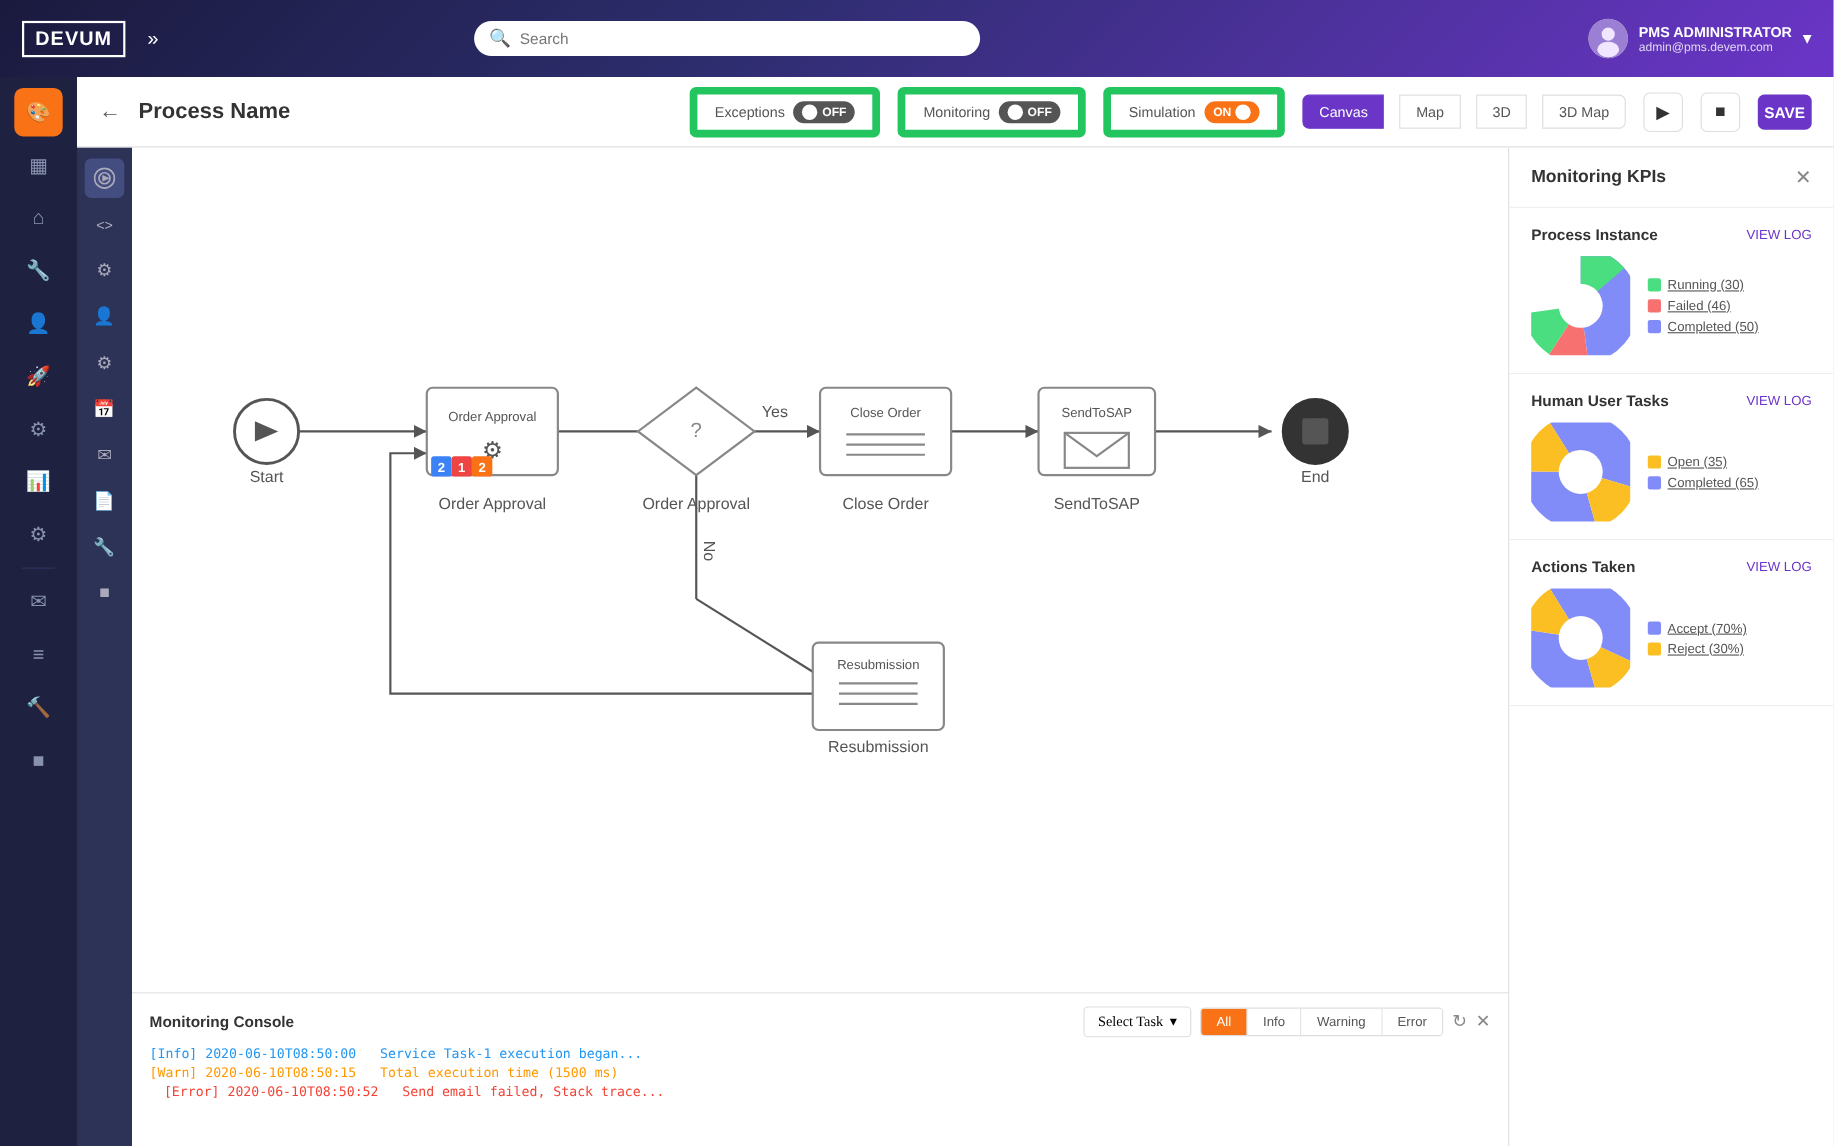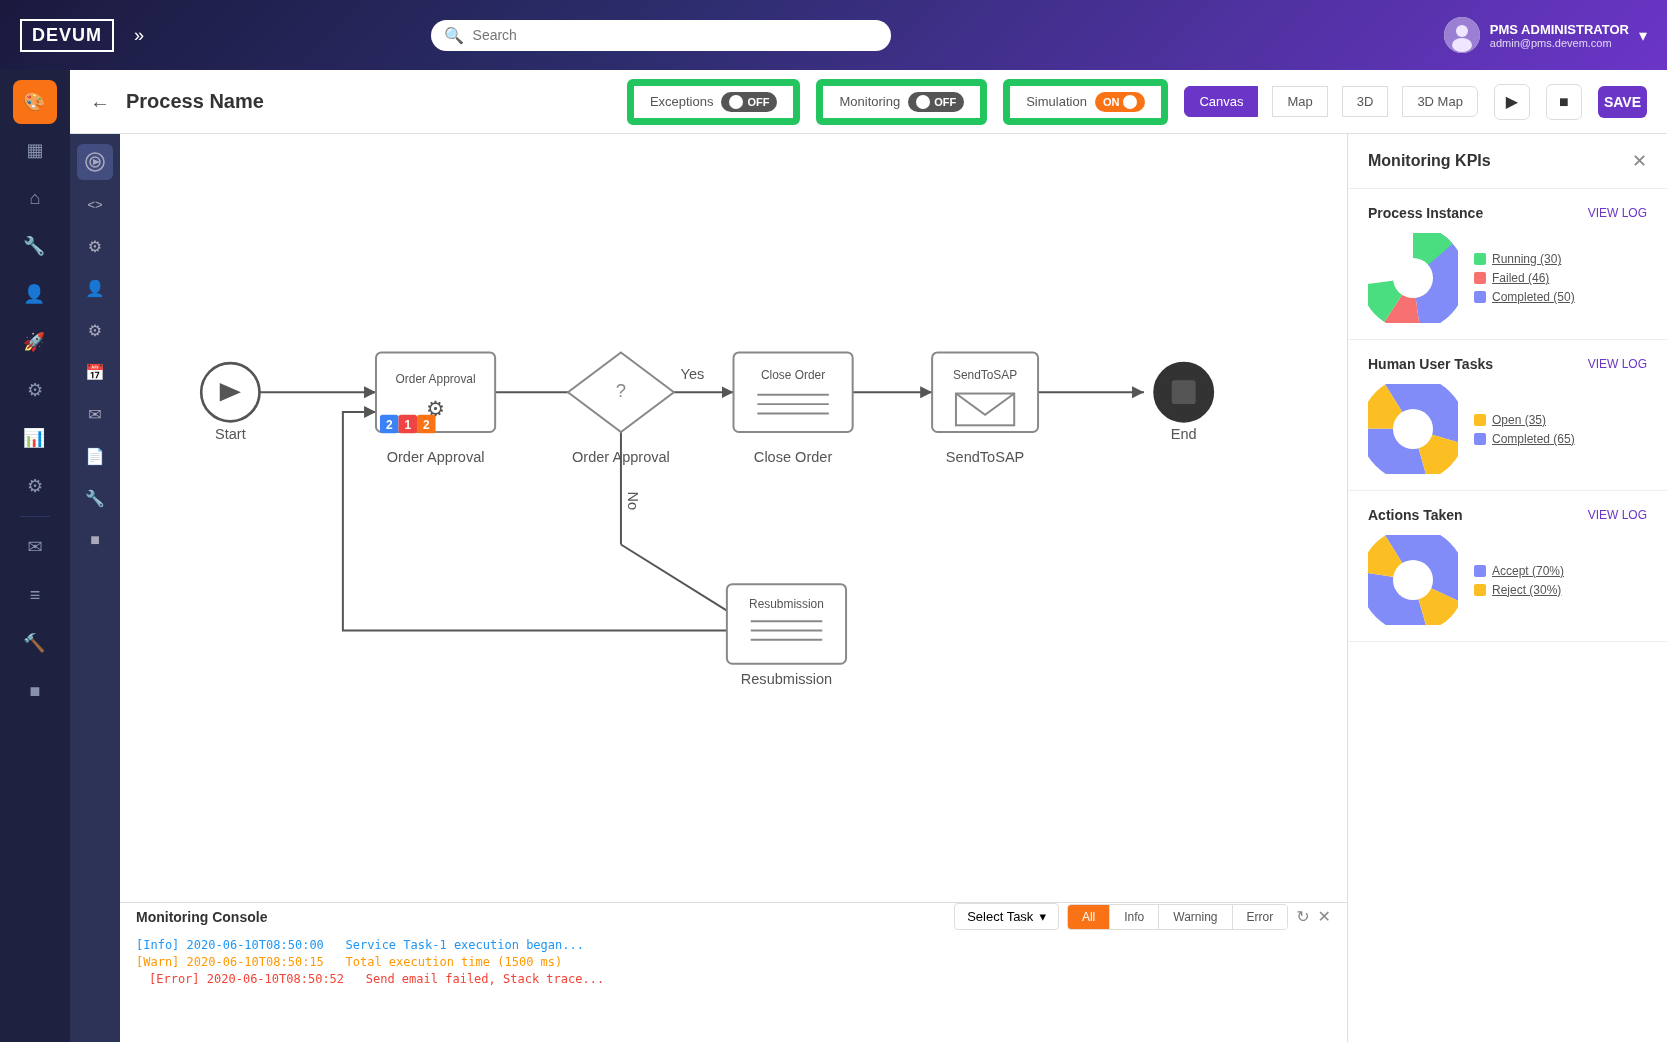--- a/index.html
+++ b/index.html
@@ -233,21 +233,21 @@
       background: white;
       position: relative;
       overflow: hidden;
     }
 
     
     .monitoring-console {
       height: 140px;
       background: white;
       border-top: 1px solid #ddd;
-      padding: 0 16px;
+      padding: 12px 16px;
       display: flex;
       flex-direction: column;
       gap: 8px;
     }
     .console-header {
       display: flex;
       align-items: center;
       justify-content: space-between;
     }
     .console-title { font-size: 14px; font-weight: 600; color: #333; }
@@ -258,20 +258,21 @@
     }
     .select-task {
       padding: 5px 12px;
       border: 1px solid #ddd;
       border-radius: 4px;
       font-size: 13px;
       background: white;
       cursor: pointer;
       display: flex;
       gap: 6px;
+      font-family: Liberation Serif, serif;
     }
     .filter-btns {
       display: flex;
       border-radius: 4px;
       overflow: hidden;
       border: 1px solid #ddd;
     }
     .filter-btn {
       padding: 5px 14px;
       font-size: 12px;
@@ -290,21 +291,21 @@
       display: flex;
       flex-direction: column;
       gap: 3px;
     }
     .log-info { color: #2196f3; }
     .log-warn { color: #ff9800; }
     .log-error { color: #f44336; margin-left: 13px; }
 
     
     .kpi-panel {
-      width: 320px;
+      width: 296px;
       background: white;
       border-left: 1px solid #ddd;
       display: flex;
       flex-direction: column;
       overflow-y: auto;
     }
     .kpi-header {
       display: flex;
       align-items: center;
       justify-content: space-between;

